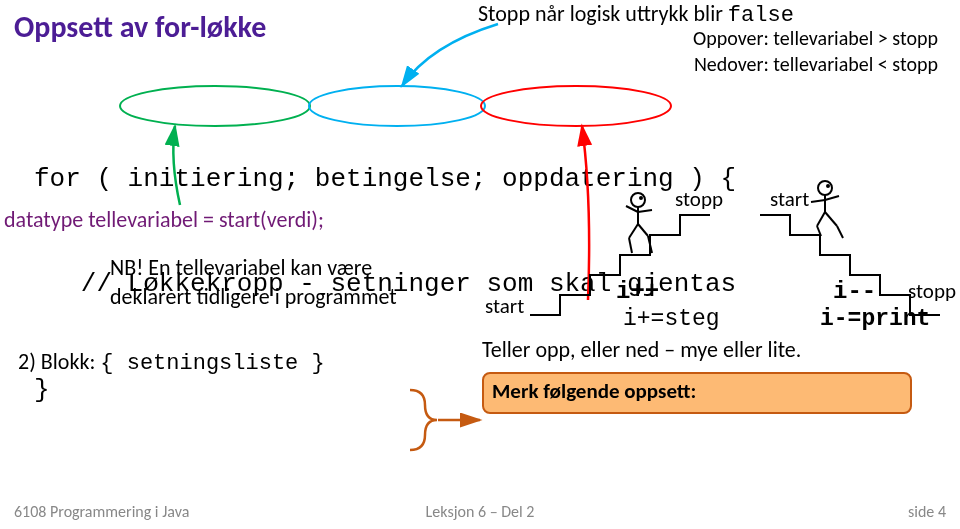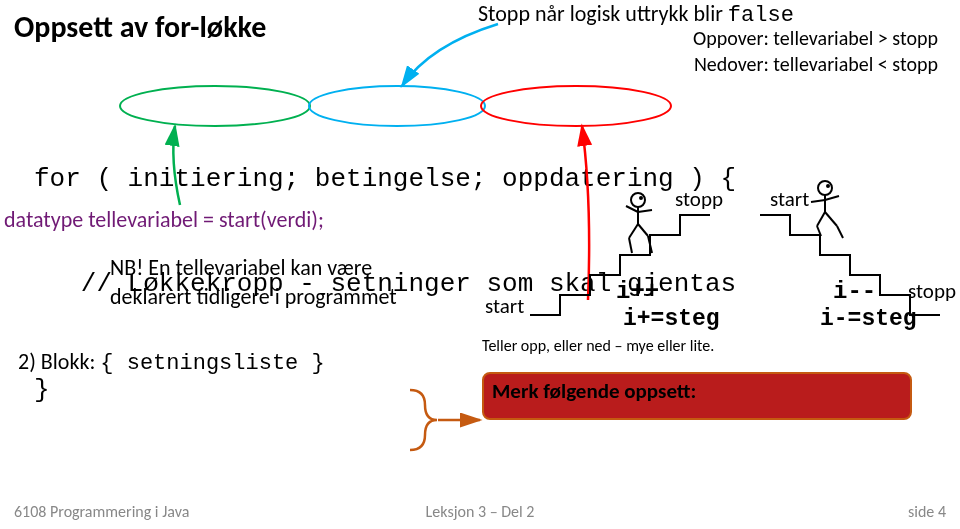--- a/index.html
+++ b/index.html
@@ -10,21 +10,21 @@
     font-family: Calibri, Arial, sans-serif;
     position: relative;
     overflow: hidden;
   }
   .title {
     position: absolute;
     top: 8px;
     left: 14px;
     font-size: 30px;
     font-weight: bold;
-    color: #000000;
+    color: #4c1d95;
   }
   .stopp-note {
     position: absolute;
     top: 0px;
     left: 478px;
     font-size: 22px;
     color:#000;
   }
   .stopp-note .mono { font-family: "Courier New", monospace; font-size: 22px; }
   .oppover {
@@ -71,31 +71,31 @@
     top: 344px;
     left: 18px;
     font-size: 22px;
     line-height: 1.6;
   }
   .lokkekropp .mono { font-family: "Courier New", monospace; font-size: 22px; }
   .teller {
     position: absolute;
     top: 336px;
     left: 482px;
-    font-size: 16px;
+    font-size: 22px;
   }
   .box {
     position: absolute;
     top: 372px;
     left: 482px;
     width: 430px;
     border: 2px solid #C55A11;
     border-radius: 8px;
-    padding: 4px 8px 12px 8px;
-    background: #b91c1c;
+    padding: 4px 8px 6px 8px;
+    background: #fdba74;
   }
   .box-title { font-size: 21px; font-weight: bold; margin-bottom: 2px; }
   .box-code { font-family: "Courier New", monospace; font-size: 21px; line-height: 1.3; white-space: pre; }
   .footer-left { position: absolute; bottom: 8px; left: 14px; font-size: 16px; color: #888; }
   .footer-center { position: absolute; bottom: 8px; left: 0; width:100%; text-align:center; font-size: 16px; color: #888; }
   .footer-right { position: absolute; bottom: 8px; right: 14px; font-size: 16px; color: #888; }
   .startlabel {
     position: absolute;
     top: 293px;
     left: 485px;
@@ -126,21 +126,21 @@
     font-family: "Courier New", monospace;
     font-size: 24px;
     font-weight: bold;
   }
   .isteg {
     position: absolute;
     top: 306px;
     left: 623px;
     font-family: "Courier New", monospace;
     font-size: 23px;
-    font-weight: bold;
+    font-weight: normal;
   }
   .imm {
     position: absolute;
     top: 278px;
     left: 833px;
     font-family: "Courier New", monospace;
     font-size: 24px;
     font-weight: bold;
   }
   .imsteg {
@@ -188,30 +188,30 @@
   </div>
 </div>
 
 <div class="startlabel">start</div>
 <div class="stopplabel1">stopp</div>
 <div class="startlabel2">start</div>
 <div class="stopplabel2">stopp</div>
 <div class="ipp">i++</div>
 <div class="isteg">i+=steg</div>
 <div class="imm">i--</div>
-<div class="imsteg">i-=steg</div>
+<div class="imsteg">i-=print</div>
 
 <div class="teller">Teller opp, eller ned – mye eller lite.</div>
 
 <div class="box">
   <div class="box-title">Merk følgende oppsett:</div>
 </div>
 
 <div class="footer-left">6108 Programmering i Java</div>
-<div class="footer-center">Leksjon 3 – Del 2</div>
+<div class="footer-center">Leksjon 6 – Del 2</div>
 <div class="footer-right">side 4</div>
 
 <svg class="overlay">
   <defs>
     <marker id="ah-green" markerWidth="10" markerHeight="10" refX="8" refY="3" orient="auto">
       <path d="M0,0 L9,3 L0,6 z" fill="#00B050"></path>
     </marker>
     <marker id="ah-blue" markerWidth="10" markerHeight="10" refX="8" refY="3" orient="auto">
       <path d="M0,0 L9,3 L0,6 z" fill="#00B0F0"></path>
     </marker>

